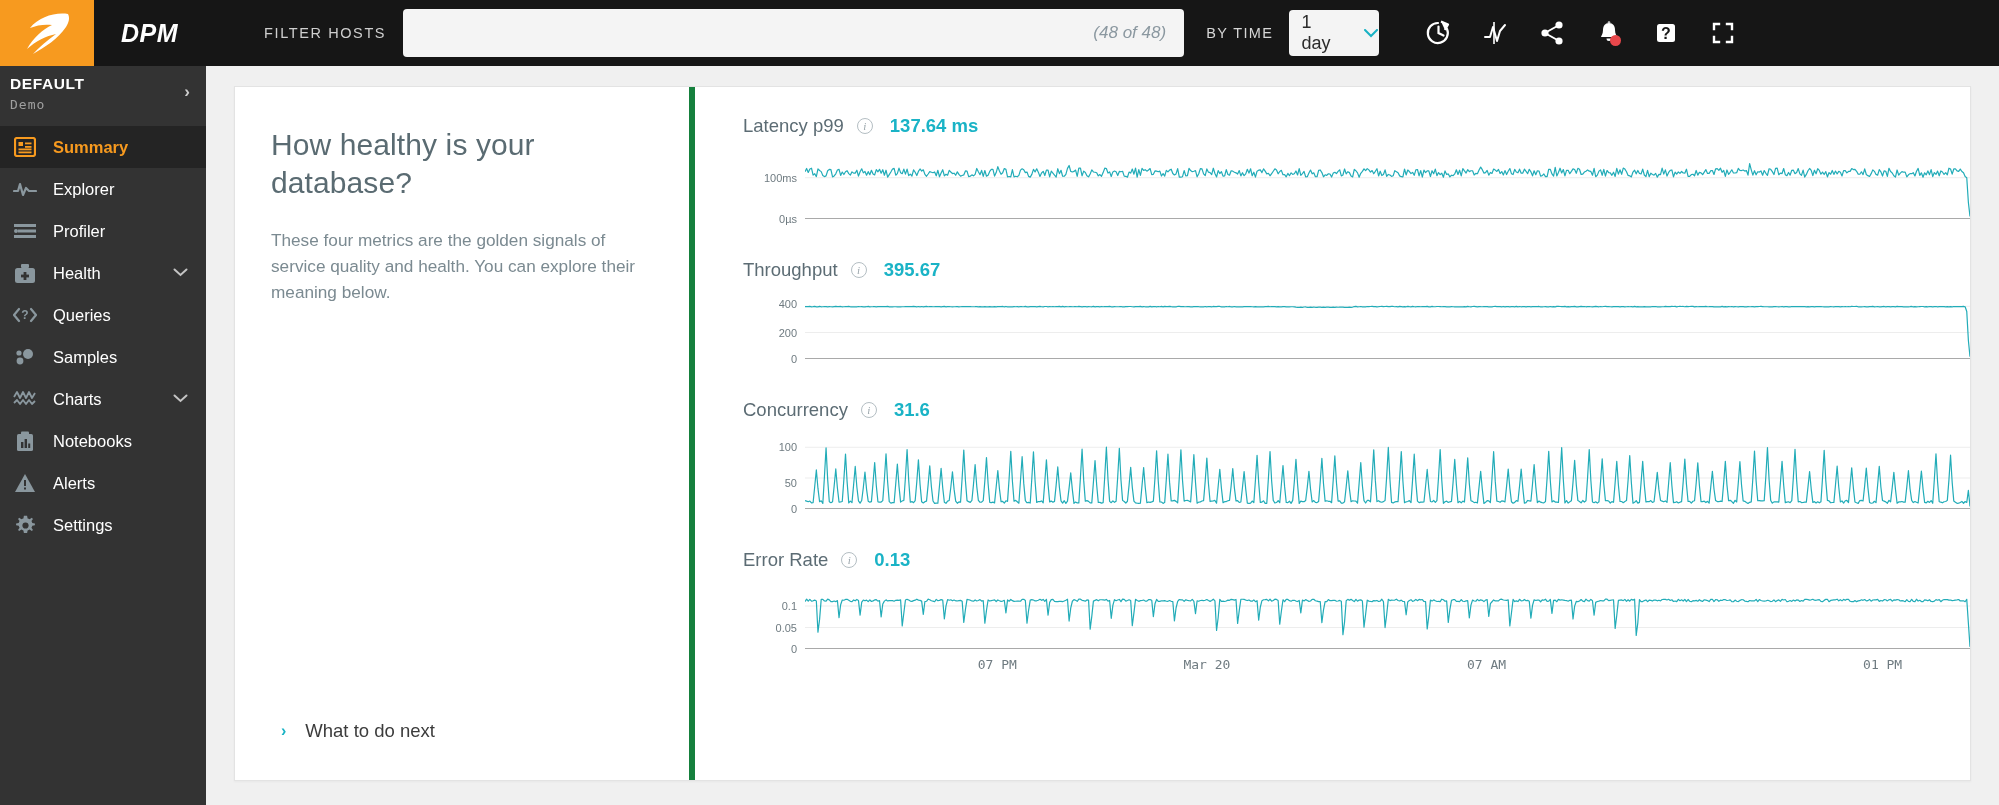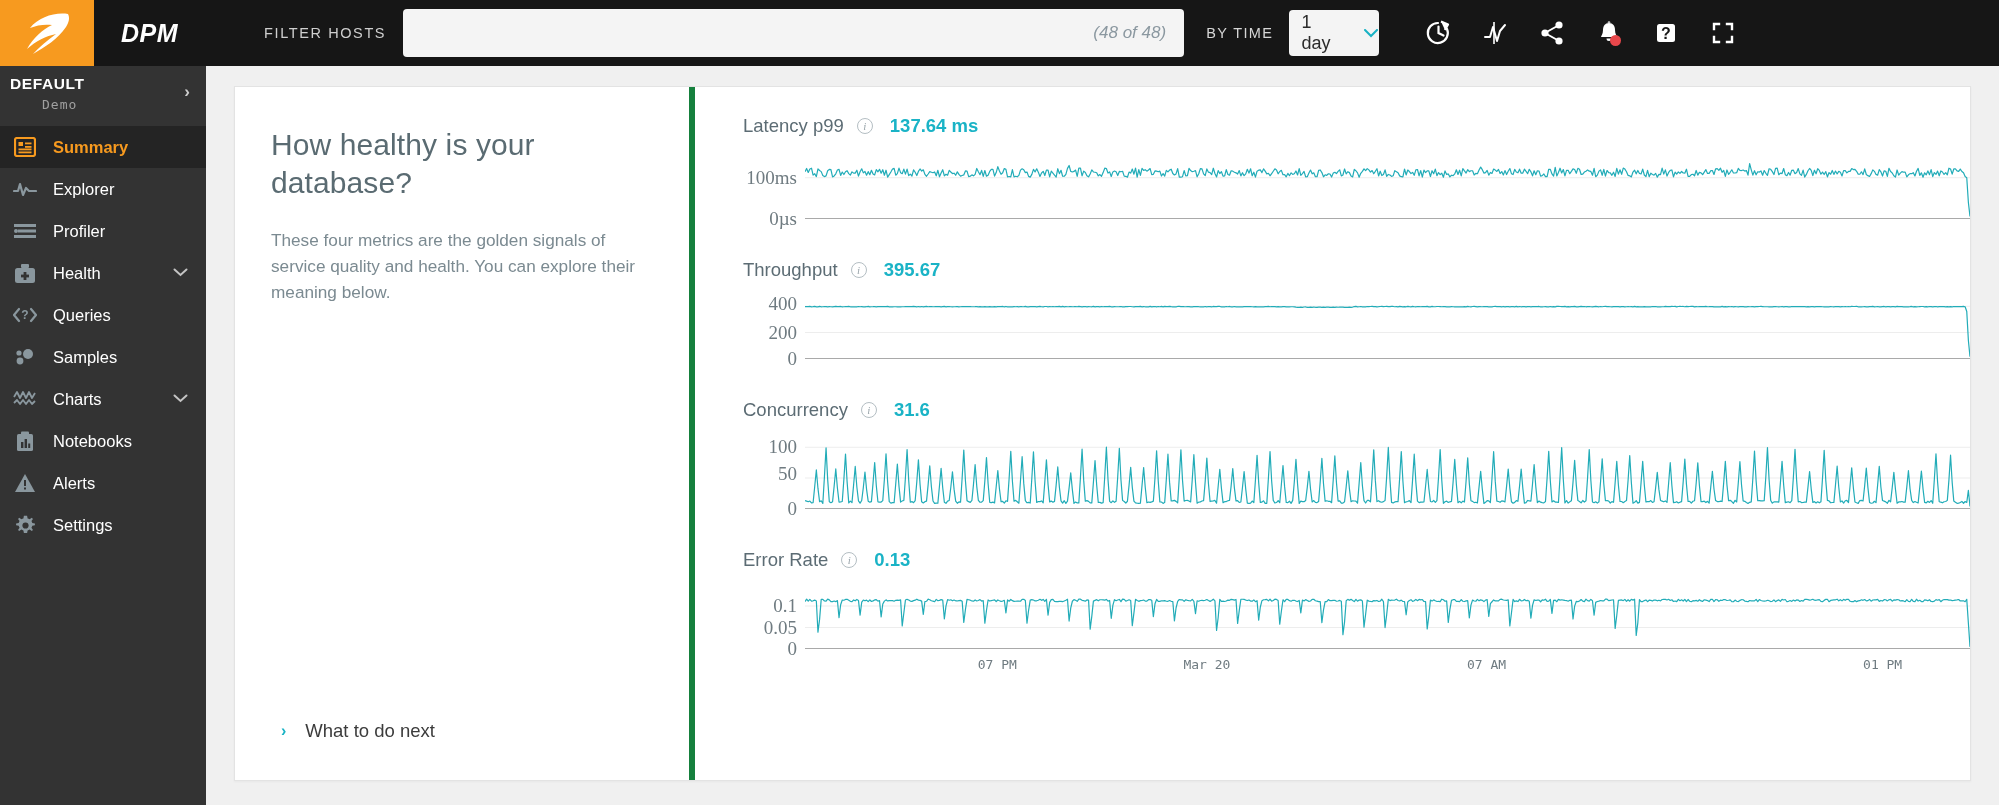--- a/index.html
+++ b/index.html
@@ -59,21 +59,21 @@
   }
   
   .sidebar {
     position: absolute; top: 66px; left: 0; width: 206px; height: 739px;
     background: #333333;
   }
   .org-block {
     padding: 9px 0 8px 10px; position: relative; height: 60px;
   }
   .org-name { color:#ffffff; font-size:15.5px; font-weight:bold; letter-spacing:0.6px; }
-  .org-sub { color:#a0a0a0; font-size:13px; margin-top:4px; font-family:"DejaVu Sans Mono", monospace; letter-spacing:1px;margin-left:32px;}
+  .org-sub { color:#a0a0a0; font-size:13px; margin-top:4px; font-family:"DejaVu Sans Mono", monospace; letter-spacing:1px;}
   .org-chev {
     position:absolute; right:16px; top:16px; color:#cccccc; font-size:17px; font-weight:bold;
   }
   .nav-item {
     height: 42px; display:flex; align-items:center; padding-left: 10px;
     color: #ffffff; font-size: 16.5px; position: relative; cursor: pointer;
   }
   .nav-item .ico {
     width: 30px; display:flex; align-items:center; justify-content:center;
     margin-right: 13px; flex: 0 0 30px;
@@ -120,21 +120,21 @@
     width:16px; height:16px; border-radius:50%; border:1.4px solid #b4bec3;
     color:#9aa5ab; font-size:11px; line-height:14px; text-align:center;
     margin-left: 13px; font-family:"Liberation Serif", serif; font-style: italic;
     flex: 0 0 16px;
   }
   .metric-val { color:#1ab3c6; font-size:18.5px; font-weight:bold; margin-left: 17px; }
 
   .chart-row { display:flex; align-items:stretch; margin-top: 6px; }
   .ylabels {
     width: 110px; flex: 0 0 110px; position: relative;
-    font-family:Liberation Serif, serif; font-size: 19px; color:#6f7b81;
+    font-family:Liberation Sans, sans-serif; font-size: 11px; color:#6f7b81;
   }
   .ylabels span { position:absolute; right: 8px; transform: translateY(-50%); white-space:nowrap; }
   .plot { flex: 1 1 auto; position: relative; }
   .plot svg { display:block; width:100%; height:100%; }
   .xaxis {
     height: 26px; margin-left: 110px; position: relative;
     font-family:"DejaVu Sans Mono", monospace; font-size: 13px; color:#6f7b81;
   }
   .xaxis span { position:absolute; top: 8px; transform: translateX(-50%); white-space: nowrap;}
 </style>
@@ -381,21 +381,21 @@
         </div>
         <div class="metric" style="margin-top: 36px;">
           <div class="metric-head">
             <span class="metric-name">Concurrency</span>
             <span class="info-ico">i</span>
             <span class="metric-val">31.6</span>
           </div>
           <div class="chart-row" style="height: 78px;">
             <div class="ylabels">
               <span style="top:16.2px">100</span>
-              <span style="top:43px">50</span>
+              <span style="top:52px">50</span>
               <span style="top:78.0px">0</span>
             </div>
             <div class="plot">
               <svg viewBox="0 0 880 78" preserveAspectRatio="none">
                 <line x1="0" y1="16.2" x2="880" y2="16.2" stroke="#ededed" stroke-width="1"></line>
                 <line x1="0" y1="47.1" x2="880" y2="47.1" stroke="#ededed" stroke-width="1"></line>
                 <line x1="0" y1="78.0" x2="880" y2="78.0" stroke="#8d8d8d" stroke-width="1.4"></line>
                 <polyline points="0.00,69.65 1.22,70.11 2.45,70.76 3.67,70.04 4.90,71.98 6.12,71.71 7.34,55.48 8.57,38.94 9.79,57.43 11.02,70.72 12.24,69.79 13.46,72.43 14.69,45.55 15.91,16.89 17.13,48.61 18.36,70.73 19.58,71.72 20.81,70.83 22.03,55.03 23.25,37.94 24.48,57.03 25.70,71.03 26.93,70.91 28.15,70.52 29.37,48.36 30.60,23.13 31.82,51.11 33.05,71.87 34.27,70.08 35.49,71.64 36.72,53.90 37.94,35.43 39.17,56.02 40.39,69.79 41.61,72.17 42.84,69.52 44.06,56.48 45.29,41.16 46.51,58.32 47.73,70.17 48.96,71.17 50.18,70.59 51.40,52.14 52.63,31.52 53.85,54.46 55.08,70.81 56.30,71.06 57.52,71.06 58.75,69.64 59.97,48.18 61.20,22.73 62.42,50.94 63.64,70.58 64.87,72.08 66.09,71.58 67.32,71.71 68.54,52.85 69.76,33.09 70.99,55.09 72.21,71.14 73.44,69.86 74.66,69.48 75.88,46.31 77.11,18.57 78.33,49.28 79.55,71.27 80.78,70.60 82.00,71.69 83.23,69.57 84.45,50.88 85.67,28.73 86.90,53.34 88.12,70.85 89.35,71.93 90.57,70.68 91.79,70.14 93.02,53.65 94.24,34.88 95.47,55.80 96.69,70.03 97.91,72.36 99.14,72.19 100.36,72.24 101.59,54.76 102.81,37.34 104.03,56.79 105.26,71.23 106.48,72.31 107.71,70.09 108.93,69.46 110.15,56.29 111.38,40.75 112.60,58.15 113.82,70.20 115.05,72.24 116.27,70.94 117.50,71.18 118.72,46.50 119.94,19.00 121.17,49.45 122.39,69.62 123.62,70.66 124.84,71.41 126.06,69.44 127.29,53.11 128.51,33.67 129.74,55.32 130.96,69.46 132.18,71.27 133.41,71.07 134.63,69.66 135.86,49.88 137.08,26.50 138.30,52.45 139.53,71.29 140.75,71.63 141.97,71.13 143.20,71.92 144.42,55.78 145.65,39.61 146.87,57.70 148.09,70.71 149.32,70.41 150.54,72.16 151.77,69.80 152.99,70.34 154.21,47.07 155.44,20.27 156.66,49.96 157.89,70.22 159.11,69.36 160.33,70.79 161.56,72.20 162.78,49.51 164.01,25.69 165.23,52.13 166.45,69.66 167.68,71.77 168.90,71.36 170.13,72.06 171.35,47.30 172.57,20.77 173.80,50.16 175.02,71.42 176.24,70.50 177.47,70.62 178.69,69.97 179.92,71.80 181.14,50.91 182.36,28.79 183.59,53.37 184.81,70.86 186.04,70.09 187.26,71.19 188.48,70.36 189.71,54.13 190.93,35.95 192.16,56.24 193.38,69.82 194.60,72.04 195.83,69.70 197.05,72.37 198.28,70.06 199.50,56.82 200.72,41.92 201.95,58.62 203.17,72.31 204.39,71.02 205.62,71.97 206.84,71.96 208.07,46.14 209.29,18.18 210.51,49.13 211.74,70.26 212.96,69.67 214.19,70.41 215.41,71.93 216.63,71.96 217.86,51.27 219.08,29.60 220.31,53.69 221.53,71.52 222.75,71.36 223.98,72.08 225.20,71.70 226.43,45.25 227.65,16.20 228.87,48.34 230.10,70.40 231.32,71.70 232.55,69.82 233.77,71.34 234.99,70.24 236.22,45.72 237.44,17.26 238.66,48.76 239.89,69.37 241.11,70.54 242.34,72.05 243.56,70.26 244.78,54.33 246.01,36.39 247.23,56.41 248.46,70.14 249.68,71.94 250.90,72.21 252.13,72.33 253.35,72.21 254.58,54.38 255.80,36.50 257.02,56.46 258.25,71.69 259.47,70.99 260.70,71.44 261.92,70.88 263.14,70.17 264.37,46.85 265.59,19.77 266.82,49.76 268.04,70.87 269.26,70.99 270.49,72.41 271.71,71.37 272.93,48.39 274.16,23.19 275.38,51.13 276.61,69.86 277.83,69.91 279.05,69.38 280.28,70.37 281.50,71.93 282.73,46.38 283.95,18.73 285.17,49.35 286.40,70.06 287.62,69.52 288.85,69.37 290.07,69.97 291.29,70.98 292.52,48.62 293.74,23.70 294.97,51.34 296.19,72.27 297.41,71.12 298.64,70.86 299.86,70.01 301.08,69.69 302.31,50.16 303.53,27.12 304.76,52.70 305.98,70.54 307.20,70.05 308.43,69.85 309.65,69.45 310.88,72.22 312.10,55.24 313.32,38.41 314.55,57.22 315.77,71.61 317.00,70.69 318.22,70.55 319.44,69.75 320.67,69.35 321.89,54.84 323.12,37.53 324.34,56.87 325.56,69.83 326.79,69.72 328.01,71.34 329.24,70.96 330.46,56.24 331.68,40.63 332.91,58.11 334.13,72.20 335.35,72.39 336.58,72.14 337.80,70.02 339.03,71.67 340.25,48.94 341.47,24.41 342.70,51.62 343.92,71.44 345.15,71.11 346.37,69.80 347.59,72.36 348.82,72.28 350.04,47.18 351.27,20.49 352.49,50.05 353.71,69.43 354.94,72.05 356.16,71.55 357.39,69.56 358.61,71.71 359.83,53.49 361.06,34.52 362.28,55.66 363.50,71.47 364.73,71.62 365.95,70.19 367.18,72.34 368.40,69.38 369.62,50.69 370.85,28.31 372.07,53.18 373.30,72.42 374.52,70.06 375.74,70.59 376.97,70.71 378.19,69.45 379.42,56.07 380.64,40.25 381.86,57.95 383.09,70.96 384.31,69.58 385.54,71.36 386.76,71.59 387.98,70.47 389.21,50.21 390.43,27.24 391.66,52.75 392.88,70.28 394.10,69.79 395.33,70.28 396.55,70.32 397.77,71.71 399.00,49.17 400.22,24.92 401.45,51.82 402.67,70.04 403.89,69.95 405.12,72.03 406.34,72.09 407.57,70.74 408.79,55.84 410.01,39.74 411.24,57.75 412.46,70.60 413.69,69.83 414.91,70.02 416.13,70.07 417.36,72.19 418.58,52.14 419.81,31.52 421.03,54.46 422.25,69.69 423.48,72.02 424.70,69.46 425.92,69.45 427.15,70.92 428.37,46.43 429.60,18.82 430.82,49.38 432.04,70.59 433.27,69.70 434.49,70.96 435.72,71.24 436.94,70.62 438.16,69.45 439.39,45.36 440.61,16.47 441.84,48.44 443.06,71.37 444.28,71.98 445.51,70.89 446.73,70.70 447.96,70.71 449.18,47.18 450.40,20.51 451.63,50.06 452.85,71.74 454.08,70.82 455.30,70.49 456.52,69.57 457.75,71.61 458.97,48.39 460.19,23.18 461.42,51.13 462.64,70.08 463.87,71.59 465.09,71.11 466.31,71.18 467.54,70.96 468.76,55.26 469.99,38.46 471.21,57.24 472.43,70.53 473.66,70.88 474.88,69.49 476.11,71.45 477.33,69.56 478.55,46.32 479.78,18.58 481.00,49.29 482.23,72.30 483.45,70.80 484.67,70.11 485.90,71.50 487.12,70.80 488.34,70.41 489.57,50.76 490.79,28.47 492.02,53.24 493.24,71.75 494.46,70.34 495.69,71.81 496.91,70.11 498.14,71.05 499.36,50.06 500.58,26.89 501.81,52.61 503.03,69.69 504.26,70.38 505.48,71.61 506.70,71.23 507.93,71.92 509.15,56.11 510.38,40.35 511.60,57.99 512.82,72.44 514.05,71.34 515.27,69.68 516.50,69.86 517.72,71.57 518.94,47.28 520.17,20.72 521.39,50.14 522.61,70.09 523.84,70.50 525.06,71.27 526.29,69.83 527.51,70.11 528.73,70.95 529.96,55.11 531.18,38.12 532.41,57.10 533.63,70.74 534.85,72.26 536.08,71.39 537.30,69.62 538.53,70.27 539.75,55.05 540.97,37.98 542.20,57.05 543.42,72.18 544.65,71.62 545.87,69.46 547.09,69.83 548.32,70.23 549.54,53.05 550.76,33.56 551.99,55.28 553.21,71.64 554.44,70.00 555.66,71.17 556.88,71.58 558.11,71.87 559.33,70.55 560.56,47.11 561.78,20.35 563.00,49.99 564.23,71.01 565.45,69.78 566.68,71.09 567.90,71.07 569.12,71.50 570.35,45.40 571.57,16.55 572.80,48.48 574.02,71.92 575.24,69.54 576.47,72.09 577.69,70.87 578.92,69.76 580.14,51.15 581.36,29.33 582.59,53.58 583.81,69.58 585.03,70.44 586.26,71.90 587.48,69.49 588.71,71.05 589.93,69.83 591.15,46.32 592.38,18.60 593.60,49.29 594.83,71.02 596.05,71.75 597.27,70.76 598.50,72.13 599.72,70.83 600.95,50.51 602.17,27.90 603.39,53.02 604.62,69.77 605.84,69.64 607.07,70.04 608.29,72.00 609.51,70.63 610.74,71.28 611.96,51.57 613.18,30.25 614.41,53.95 615.63,70.44 616.86,70.49 618.08,71.66 619.30,70.45 620.53,69.58 621.75,48.98 622.98,24.50 624.20,51.66 625.42,72.26 626.65,71.33 627.87,69.65 629.10,72.13 630.32,71.34 631.54,51.59 632.77,30.29 633.99,53.97 635.22,70.98 636.44,70.60 637.66,70.67 638.89,69.61 640.11,71.33 641.34,70.76 642.56,56.56 643.78,41.35 645.01,58.39 646.23,69.51 647.45,70.14 648.68,70.81 649.90,69.91 651.13,71.40 652.35,52.22 653.57,31.71 654.80,54.54 656.02,71.62 657.25,71.47 658.47,70.70 659.69,71.94 660.92,71.18 662.14,70.63 663.37,50.63 664.59,28.16 665.81,53.12 667.04,70.49 668.26,70.42 669.49,72.17 670.71,70.26 671.93,69.74 673.16,52.25 674.38,31.77 675.61,54.56 676.83,70.64 678.05,70.61 679.28,70.17 680.50,71.53 681.72,70.29 682.95,72.07 684.17,56.07 685.40,40.27 686.62,57.96 687.84,69.59 689.07,70.57 690.29,70.70 691.52,70.13 692.74,70.52 693.96,51.61 695.19,30.34 696.41,53.99 697.64,69.60 698.86,69.35 700.08,70.54 701.31,72.30 702.53,69.39 703.76,70.97 704.98,51.76 706.20,30.68 707.43,54.13 708.65,69.94 709.87,70.35 711.10,71.44 712.32,72.41 713.55,71.34 714.77,70.85 715.99,46.95 717.22,20.00 718.44,49.85 719.67,69.74 720.89,69.71 722.11,69.94 723.34,69.81 724.56,69.64 725.79,45.44 727.01,16.64 728.23,48.51 729.46,69.45 730.68,72.14 731.91,70.86 733.13,70.74 734.35,70.81 735.58,71.15 736.80,51.63 738.03,30.39 739.25,54.01 740.47,71.62 741.70,71.08 742.92,70.77 744.14,71.71 745.37,69.72 746.59,46.22 747.82,18.36 749.04,49.20 750.26,70.82 751.49,70.52 752.71,71.56 753.94,71.51 755.16,71.05 756.38,71.09 757.61,56.19 758.83,40.53 760.06,58.06 761.28,71.36 762.50,70.67 763.73,71.99 764.95,70.80 766.18,71.82 767.40,70.84 768.62,46.64 769.85,19.30 771.07,49.58 772.29,69.42 773.52,69.81 774.74,71.74 775.97,71.50 777.19,71.39 778.41,53.80 779.64,35.21 780.86,55.94 782.09,71.01 783.31,69.87 784.53,72.07 785.76,69.77 786.98,69.41 788.21,71.63 789.43,54.50 790.65,36.78 791.88,56.57 793.10,71.01 794.33,71.76 795.55,72.33 796.77,69.54 798.00,69.42 799.22,69.96 800.45,54.62 801.67,37.04 802.89,56.67 804.12,71.42 805.34,72.22 806.56,72.01 807.79,70.26 809.01,71.61 810.24,53.88 811.46,35.39 812.68,56.01 813.91,69.56 815.13,70.15 816.36,70.85 817.58,72.25 818.80,69.38 820.03,70.75 821.25,56.56 822.48,41.35 823.70,58.39 824.92,72.27 826.15,70.96 827.37,70.86 828.60,70.46 829.82,71.13 831.04,71.08 832.27,55.82 833.49,39.71 834.71,57.74 835.94,69.43 837.16,71.56 838.39,70.49 839.61,71.24 840.83,71.93 842.06,55.97 843.28,40.02 844.51,57.86 845.73,71.38 846.95,71.85 848.18,70.25 849.40,71.41 850.63,69.52 851.85,72.30 853.07,48.25 854.30,22.88 855.52,51.00 856.75,70.74 857.97,71.11 859.19,71.79 860.42,70.78 861.64,70.52 862.87,69.37 864.09,48.85 865.31,24.20 866.54,51.54 867.76,70.08 868.98,71.16 870.21,72.28 871.43,72.17 872.66,71.44 873.88,70.39 875.10,72.24 876.33,70.54 877.55,71.46 878.78,59.45 880.00,75.53" fill="none" stroke="#22acb8" stroke-width="1.2" vector-effect="non-scaling-stroke" stroke-linejoin="round"></polyline>
               </svg>
             </div>

